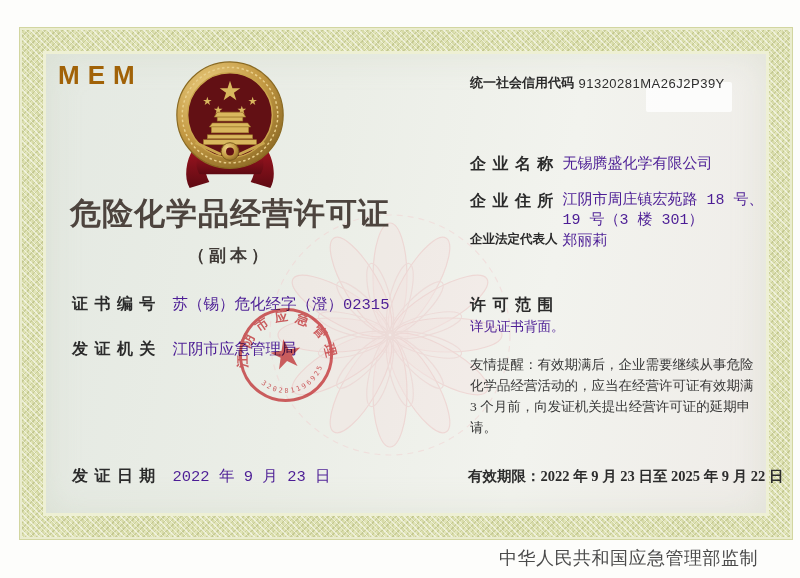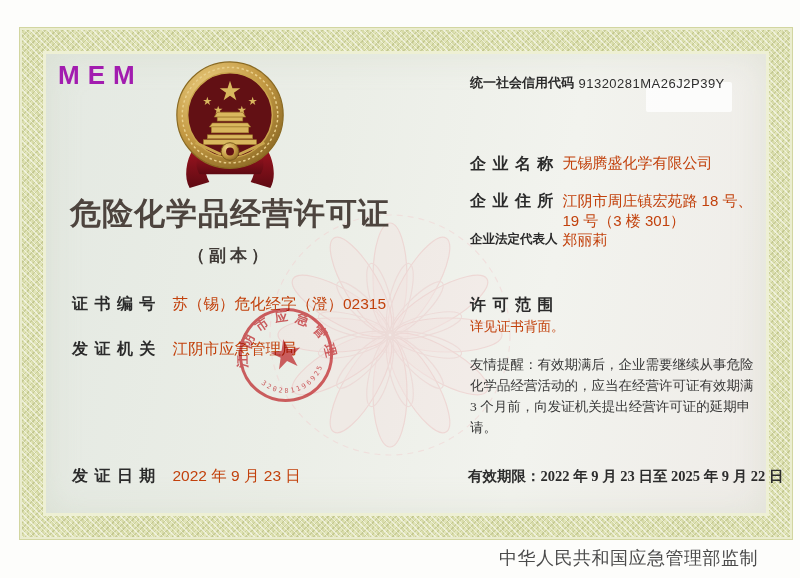--- a/index.html
+++ b/index.html
@@ -11,27 +11,27 @@
         background-image:
           repeating-linear-gradient(45deg,rgba(255,255,255,.55) 0 1px,rgba(255,255,255,0) 1px 4px),
           repeating-linear-gradient(135deg,rgba(168,173,108,.42) 0 1px,rgba(0,0,0,0) 1px 4px),
           repeating-linear-gradient(90deg,rgba(205,209,150,.35) 0 2px,rgba(235,237,196,.35) 2px 5px);
         border:2px solid #eaecce;
         box-shadow:0 0 0 1px #d2d6a0;}
   .inner{position:absolute;left:24px;top:24px;right:24px;bottom:24px;
         background:linear-gradient(100deg,#e4e9e2 0%,#ebeee7 38%,#f2f3ee 68%,#efece8 100%);
         box-shadow:0 0 0 3px #eef0d4, inset 0 0 34px rgba(185,196,170,.28);}
   .abs{position:absolute;}
-  .mem{left:58px;top:60px;font-size:26px;font-weight:bold;color:#a21caf;letter-spacing:8px;}
+  .mem{left:58px;top:60px;font-size:26px;font-weight:bold;color:#a16207;letter-spacing:8px;}
   .title{left:62px;top:193px;width:336px;text-align:center;font-family:"Liberation Serif","DejaVu Serif",serif;
          font-size:31px;font-weight:bold;color:#4d443e;letter-spacing:1px;white-space:nowrap;}
   .subtitle{left:62px;top:244px;width:336px;text-align:center;font-size:17px;font-weight:bold;
             color:#3f3a36;letter-spacing:4px;}
   .lbl{font-weight:bold;color:#2b2b2b;letter-spacing:1px;}
-  .val{font-family:Liberation Sans, sans-serif;color:#c2410c;}
+  .val{font-family:Liberation Mono, monospace;color:#4c1d95;}
   .field-l{left:72px;font-size:16px;white-space:nowrap;}
   .field-l .lbl{display:inline-block;width:96px;}
   .field-l .val{font-size:15.5px;}
   .field-r{left:470px;font-size:16px;white-space:nowrap;}
   .field-r .lbl{display:inline-block;width:88px;vertical-align:top;}
   .field-r .val{font-size:15px;display:inline-block;}
   .val-pre{white-space:pre-line;line-height:20px;}
   .lbl-small{font-size:12.5px !important;letter-spacing:0 !important;}
   .credit .lbl{width:104px;font-size:13px;letter-spacing:0;}
   .credit .val{font-size:13px;font-family:"Liberation Sans",sans-serif;letter-spacing:.5px;color:#2e2e2e;text-align:center;}

